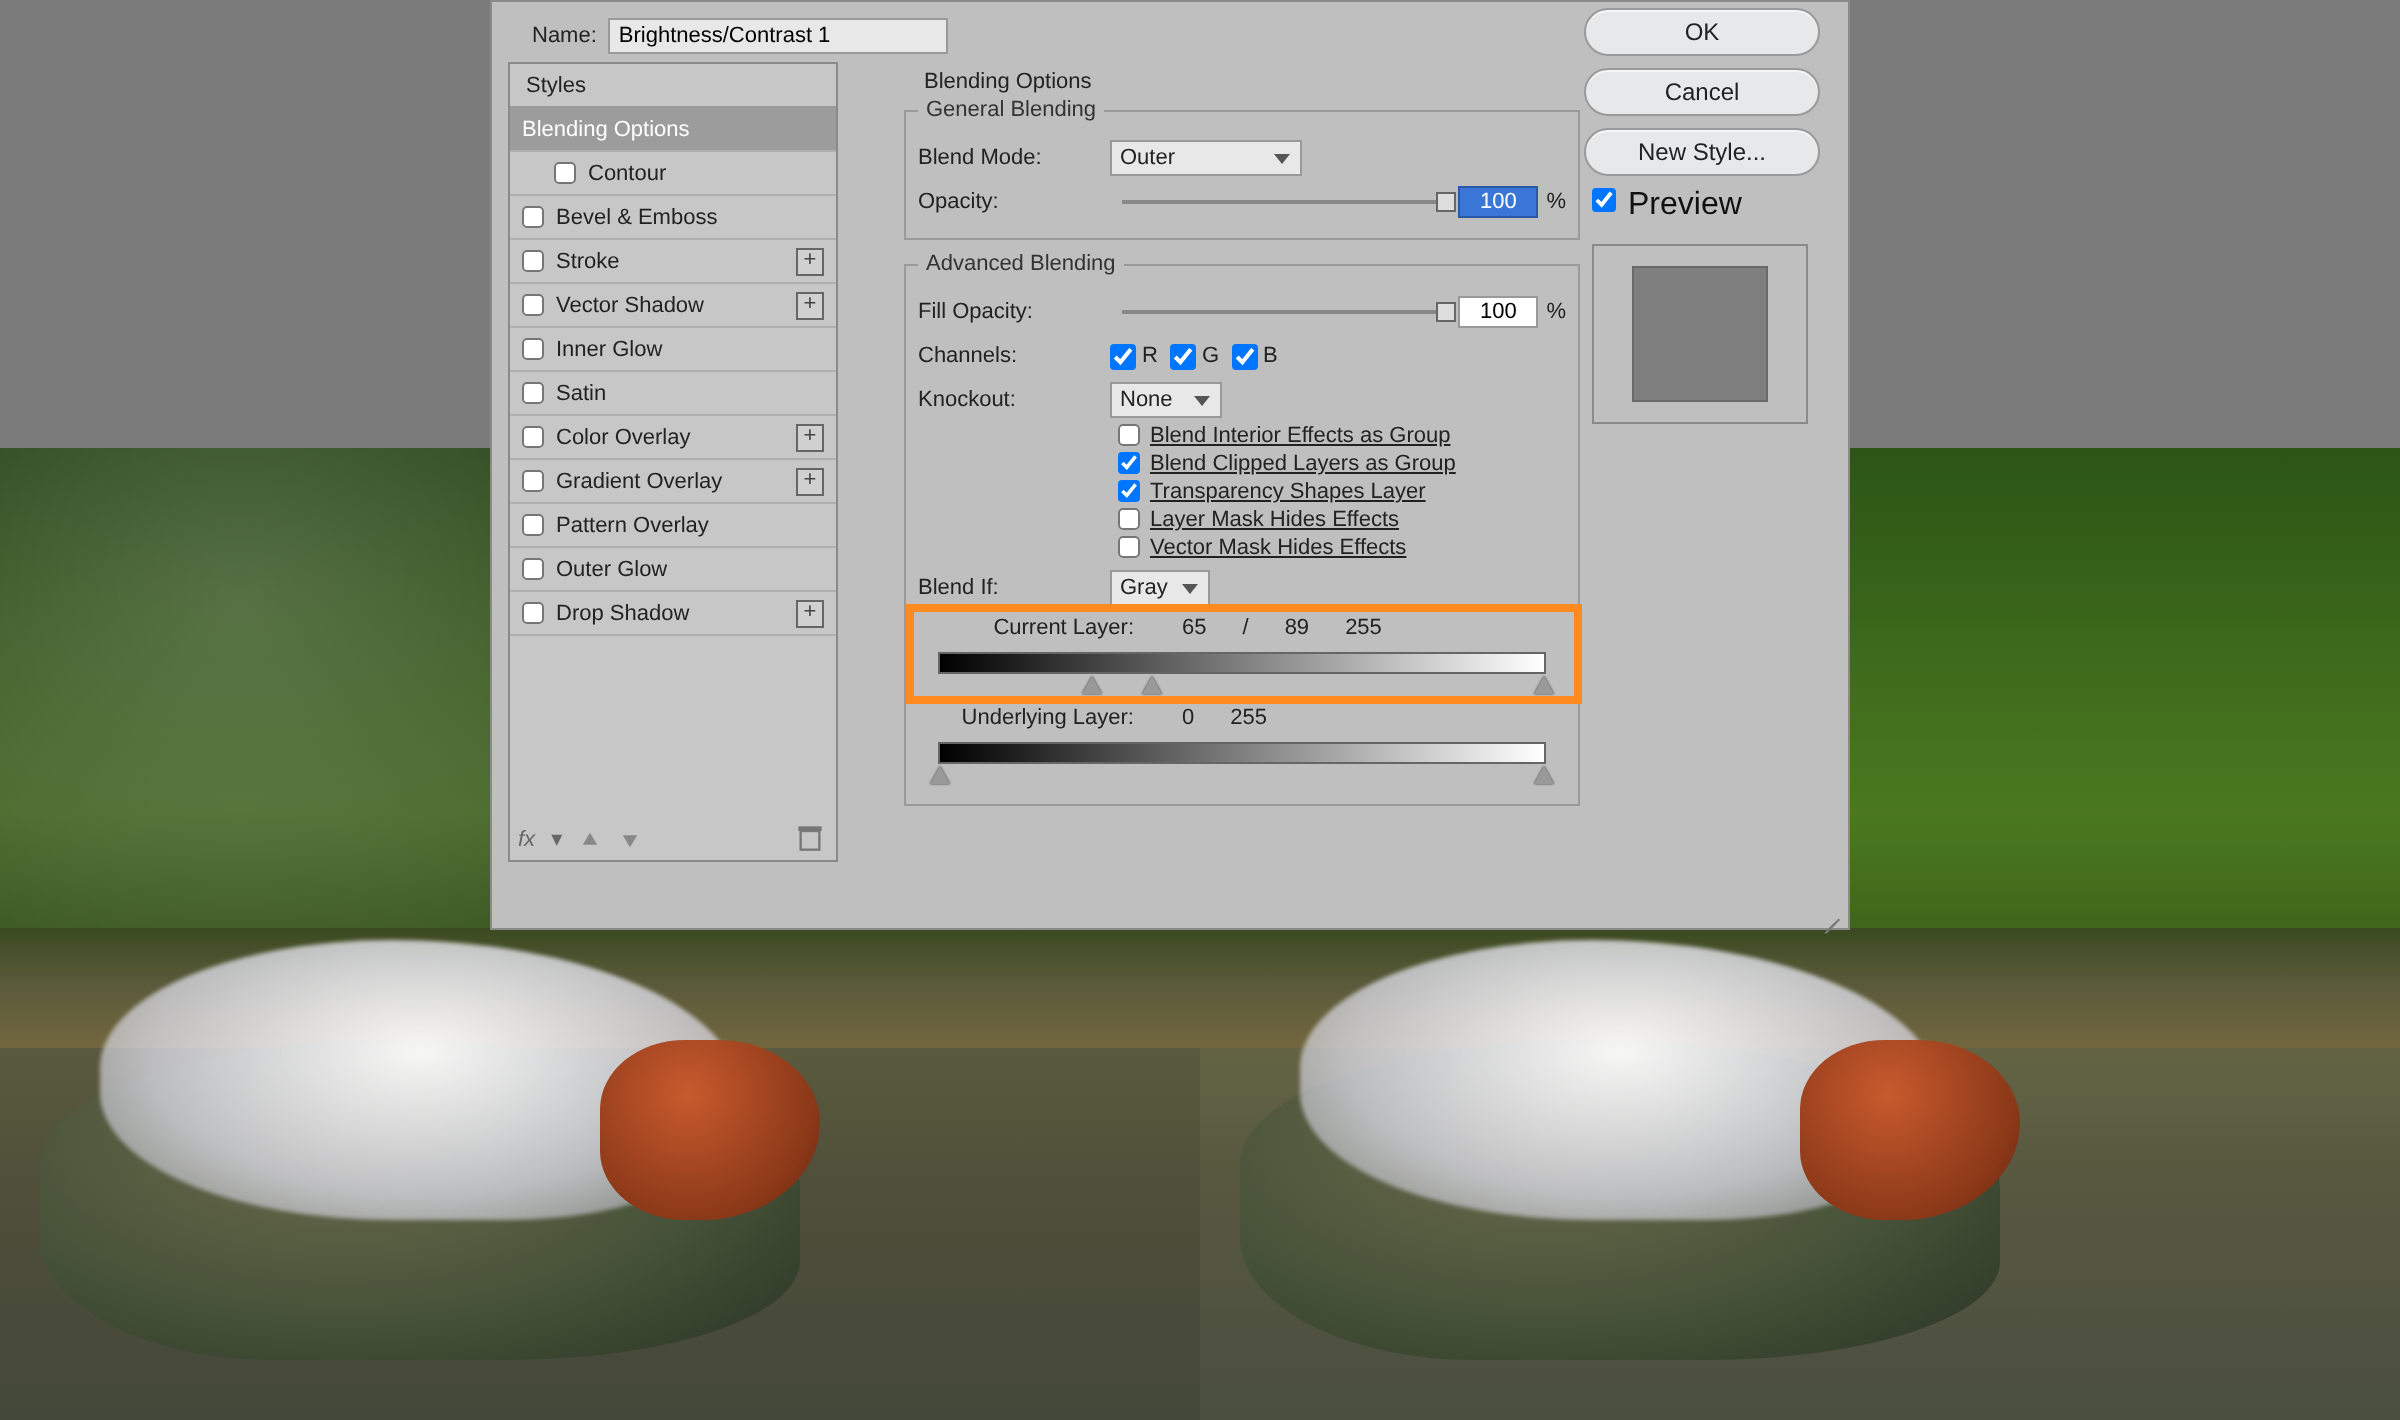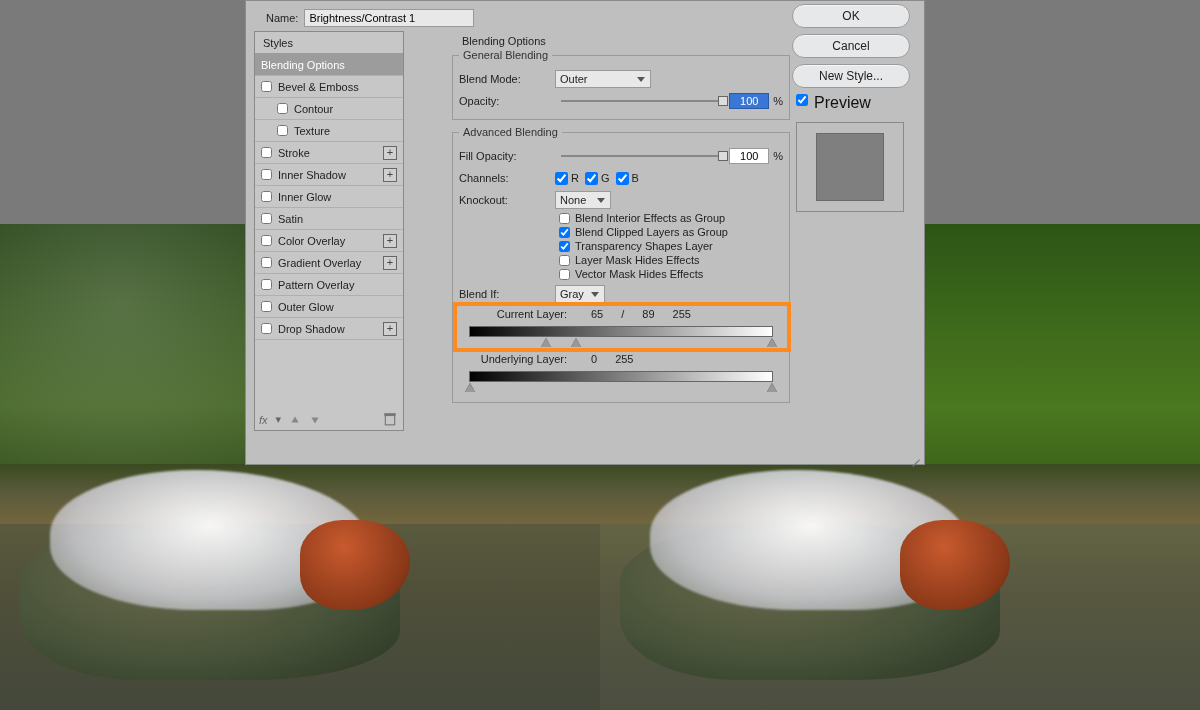--- a/index.html
+++ b/index.html
@@ -30,21 +30,21 @@
   .bg-right .water { filter:brightness(1.1); }
 
   
   .dialog { position:absolute; top:0; left:245px; width:680px; height:465px;
     background:#bfbfbf; border:1px solid #8a8a8a; font-size:11px; color:#222; }
   .name-row { position:absolute; top:8px; left:20px; display:flex; align-items:center; gap:6px; }
   .name-row label { color:#222; }
   .name-input { width:170px; height:18px; background:#e8e8e8; border:1px solid #999; padding:0 4px; font-size:11px; }
 
   
-  .styles-panel { position:absolute; top:30px; left:8px; width:150px; height:400px;
+  .styles-panel { position:absolute; top:30px; left:8px; width:165px; height:400px;
     background:#c7c7c7; border:1px solid #8a8a8a; }
   .styles-header { height:22px; line-height:22px; padding-left:8px; background:#c7c7c7; border-bottom:1px solid #9a9a9a; }
   .style-item { height:22px; display:flex; align-items:center; padding:0 6px; border-bottom:1px solid #b0b0b0; cursor:pointer; position:relative; }
   .style-item.selected { background:#9c9c9c; color:#fff; }
   .style-item.sub { padding-left:22px; }
   .style-item input[type=checkbox] { width:11px; height:11px; margin-right:6px; }
   .plus-icon { position:absolute; right:6px; width:14px; height:14px; border:1px solid #666; display:flex; align-items:center; justify-content:center; font-size:11px; line-height:1; color:#444; background:#d0d0d0;}
   .fx-row { position:absolute; bottom:4px; left:4px; display:flex; gap:8px; align-items:flex-end; color:#666; font-style:italic; }
   .fx-row .arrow { width:12px; height:12px; }
   .fx-row svg { display:block; }
@@ -57,21 +57,21 @@
   legend { font-size:11px; color:#333; padding:0 4px; }
   .row { display:flex; align-items:center; height:20px; margin:2px 0; }
   .row label.r { width:90px; margin-right:6px; color:#222; }
   .select { height:18px; background:#e8e8e8; border:1px solid #999; font-size:11px; padding:0 18px 0 4px; position:relative; display:inline-flex; align-items:center; }
   .select::after { content:""; position:absolute; right:5px; top:6px; border-left:4px solid transparent; border-right:4px solid transparent; border-top:5px solid #555; }
   .slider-track { flex:1; height:2px; background:#888; margin:0 6px; position:relative; }
   .slider-thumb { position:absolute; top:-4px; width:10px; height:10px; background:#ddd; border:1px solid #666; transform:translateX(-50%); }
   .num-input { width:40px; height:16px; border:1px solid #999; background:#fff; font-size:11px; text-align:center; }
   .num-input.hl { background:#3a76d6; color:#fff; border-color:#2a5aa6; }
   .pct { margin-left:4px; }
-  .chk-row { display:flex; align-items:flex-end; margin:2px 0 2px 100px; }
+  .chk-row { display:flex; align-items:flex-start; margin:2px 0 2px 100px;text-decoration:underline; }
   .chk-row input { margin-right:5px; width:11px; height:11px; }
   .channels { display:flex; align-items:center; gap:6px; }
   .channels label { display:flex; align-items:center; gap:3px; }
 
   
   .blendif { margin-top:4px; }
   .gradient-bar { position:relative; height:11px; margin:6px 10px 14px 10px;
     background:linear-gradient(90deg,#000,#fff); border:1px solid #666; }
   .g-thumb { position:absolute; bottom:-11px; width:0; height:0; border-left:5px solid transparent; border-right:5px solid transparent; border-bottom:9px solid #999; filter:drop-shadow(0 0 0.5px #333); transform:translateX(-50%);}
   .vals { display:flex; gap:18px; margin-left:18px; font-size:11px; color:#222; align-items:flex-start;}
@@ -120,40 +120,36 @@
     <label>Name:</label>
     <input class="name-input" value="Brightness/Contrast 1" style="">
   </div>
 
   <div class="styles-panel">
     <div class="styles-header">Styles</div>
     <div id="styles-list">
         <div class="style-item selected">
           <span>Blending Options</span>
         </div>
+        <div class="style-item sub">
+          <input type="checkbox" style="">
+          <span>Contour</span>
+        </div>
         <div class="style-item">
           <input type="checkbox" style="">
           <span>Bevel &amp; Emboss</span>
         </div>
-        <div class="style-item sub">
-          <input type="checkbox" style="">
-          <span>Contour</span>
-        </div>
-        <div class="style-item sub">
-          <input type="checkbox" style="">
-          <span>Texture</span>
-        </div>
         <div class="style-item">
           <input type="checkbox" style="">
           <span>Stroke</span>
           <span class="plus-icon">+</span>
         </div>
         <div class="style-item">
           <input type="checkbox" style="">
-          <span>Inner Shadow</span>
+          <span>Vector Shadow</span>
           <span class="plus-icon">+</span>
         </div>
         <div class="style-item">
           <input type="checkbox" style="">
           <span>Inner Glow</span>
         </div>
         <div class="style-item">
           <input type="checkbox" style="">
           <span>Satin</span>
         </div>

